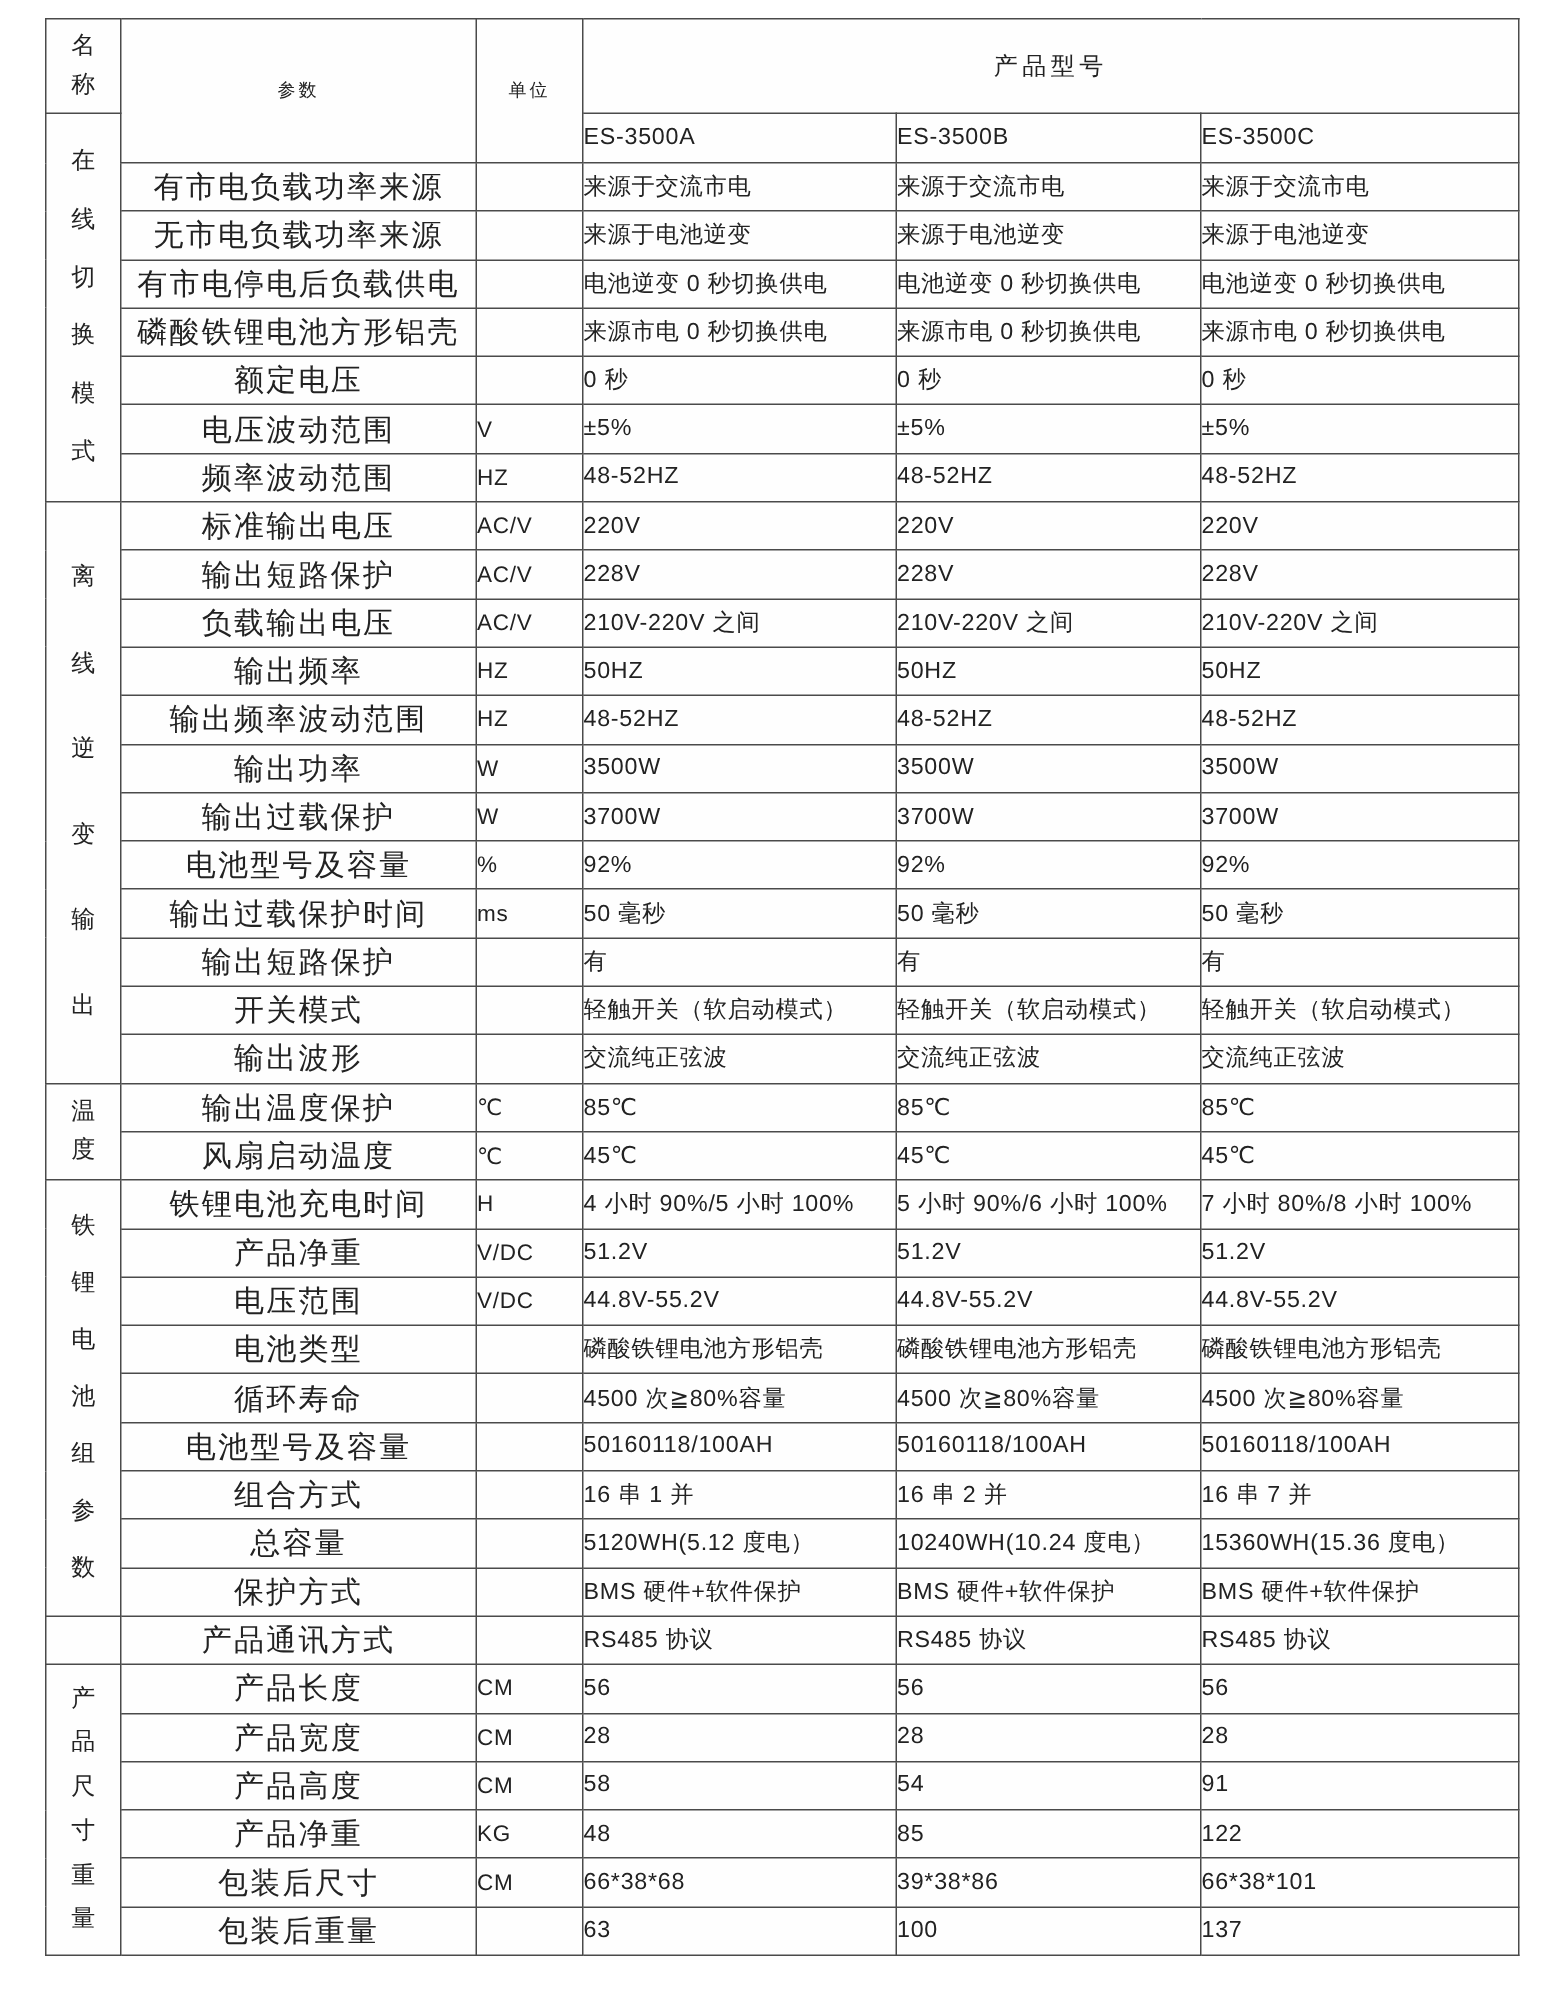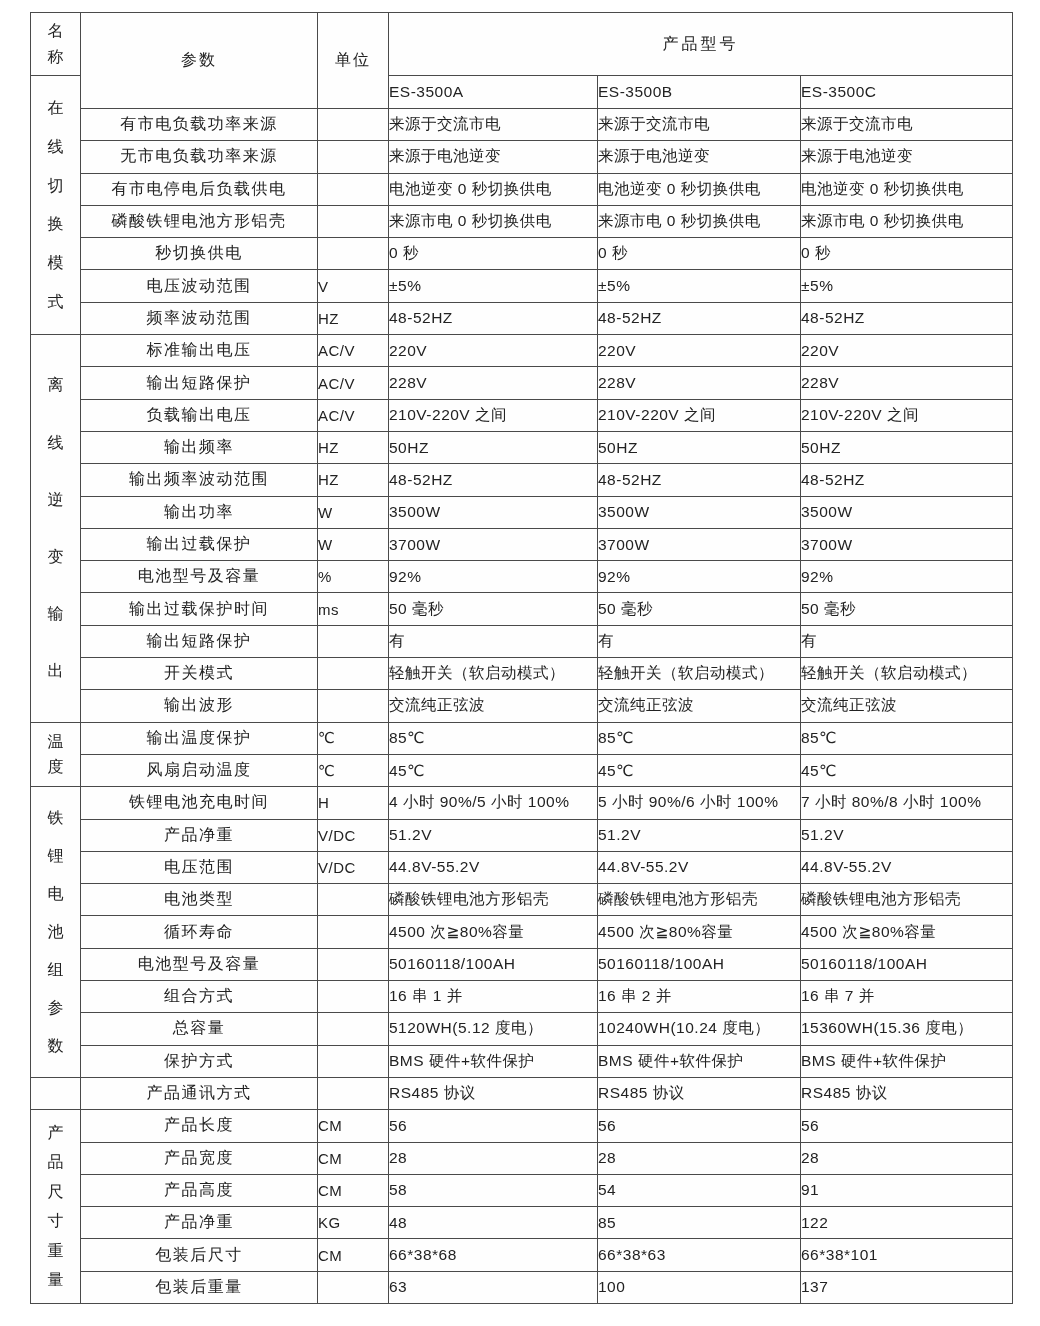--- a/index.html
+++ b/index.html
@@ -29,24 +29,24 @@
   tr.data-row { height: 32.3px; }
 
   th.name-th, td.sec { position: relative; }
   .vlabel {
     position: absolute; inset: 1px 0;
     display: flex; flex-direction: column;
     justify-content: space-evenly; align-items: center;
     font-size: 16px; line-height: 1;
   }
   .param-th, .unit-th {
-    text-align: center; font-size: 16px; letter-spacing: 2px;
+    text-align: center; font-size: 12px; letter-spacing: 2px;
   }
   .models-th { text-align: center; font-size: 16px; letter-spacing: 3px; }
-  .param-cell { text-align: center; font-size: 16px; letter-spacing: 1.5px; }
+  .param-cell { text-align: center; font-size: 20px; letter-spacing: 1.5px; }
   .unit-cell  { text-align: left; padding-left: 11px; font-size: 15px; letter-spacing: 0.5px; }
   .model-cell, .value-cell {
     text-align: left; padding-left: 9px;
     font-size: 15.5px; letter-spacing: 0.5px;
   }
 </style>
 </head>
 <body>
 
 <div class="sheet">
@@ -108,21 +108,21 @@
           <td class="value-cell">电池逆变 0 秒切换供电</td>
         </tr>
         <tr class="data-row">
           <td class="param-cell">磷酸铁锂电池方形铝壳</td>
           <td class="unit-cell"></td>
           <td class="value-cell">来源市电 0 秒切换供电</td>
           <td class="value-cell">来源市电 0 秒切换供电</td>
           <td class="value-cell">来源市电 0 秒切换供电</td>
         </tr>
         <tr class="data-row">
-          <td class="param-cell">秒切换供电</td>
+          <td class="param-cell">额定电压</td>
           <td class="unit-cell"></td>
           <td class="value-cell">0 秒</td>
           <td class="value-cell">0 秒</td>
           <td class="value-cell">0 秒</td>
         </tr>
         <tr class="data-row">
           <td class="param-cell">电压波动范围</td>
           <td class="unit-cell">V</td>
           <td class="value-cell">±5%</td>
           <td class="value-cell">±5%</td>
@@ -368,21 +368,21 @@
           <td class="param-cell">产品净重</td>
           <td class="unit-cell">KG</td>
           <td class="value-cell">48</td>
           <td class="value-cell">85</td>
           <td class="value-cell">122</td>
         </tr>
         <tr class="data-row">
           <td class="param-cell">包装后尺寸</td>
           <td class="unit-cell">CM</td>
           <td class="value-cell">66*38*68</td>
-          <td class="value-cell">66*38*63</td>
+          <td class="value-cell">39*38*86</td>
           <td class="value-cell">66*38*101</td>
         </tr>
         <tr class="data-row">
           <td class="param-cell">包装后重量</td>
           <td class="unit-cell"></td>
           <td class="value-cell">63</td>
           <td class="value-cell">100</td>
           <td class="value-cell">137</td>
         </tr>
       </tbody>

